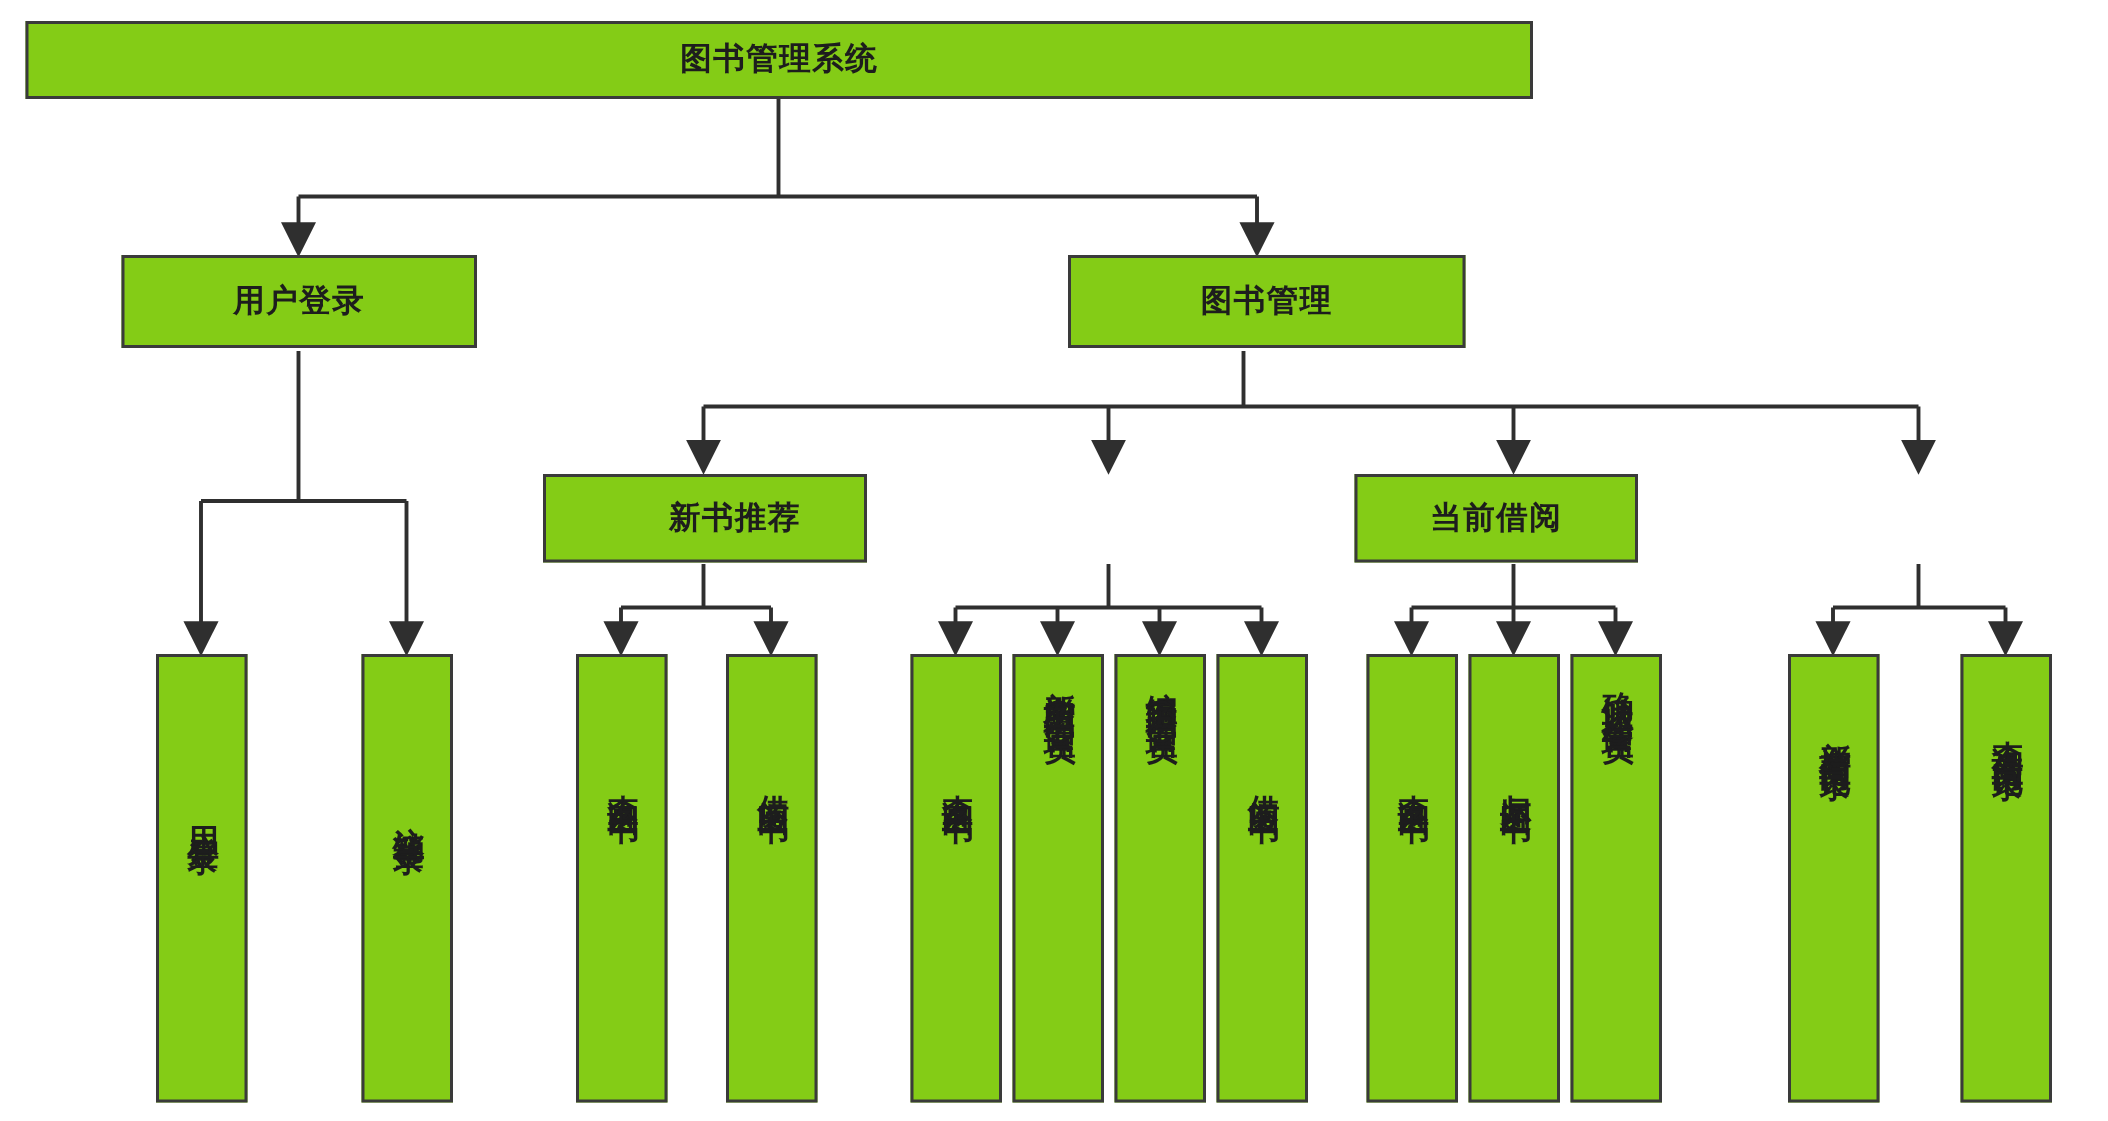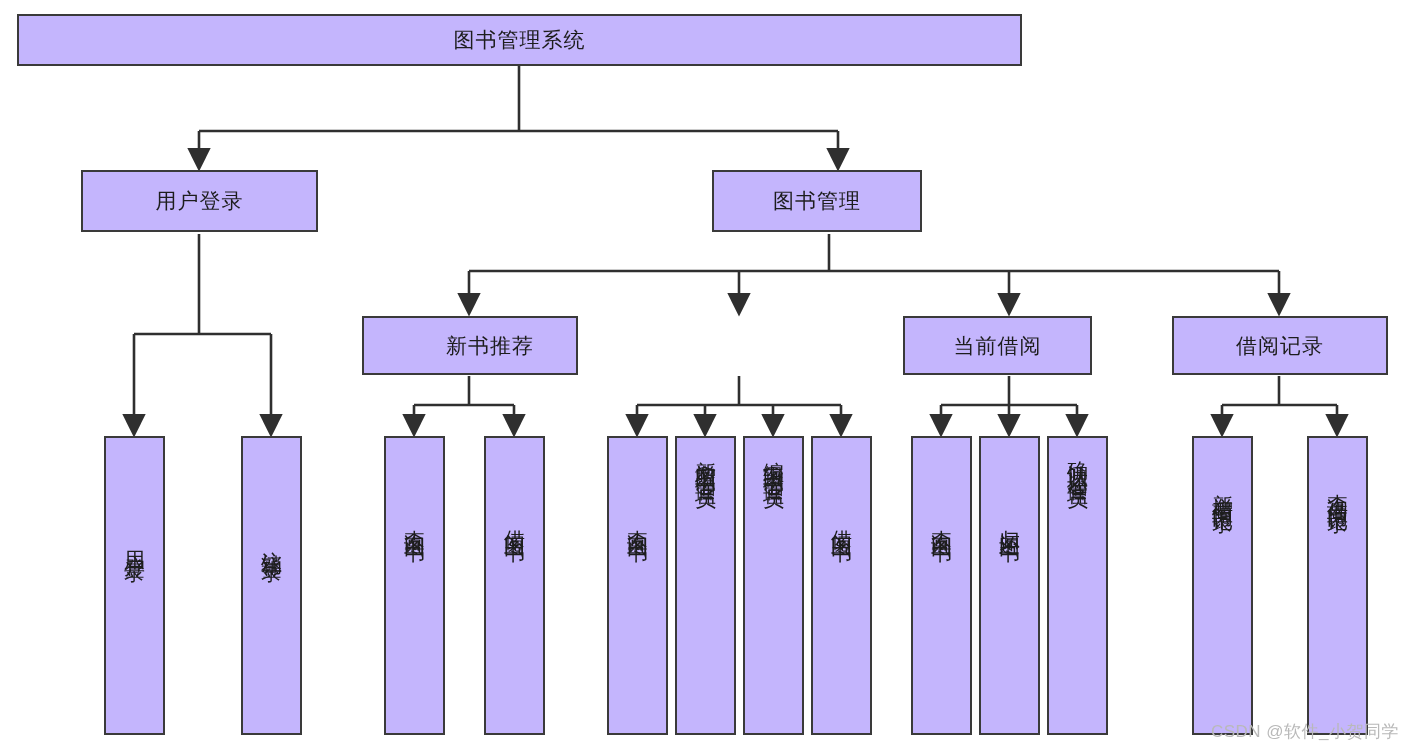--- a/index.html
+++ b/index.html
@@ -18,24 +18,25 @@
     position: absolute;
     left: 0;
     top: 0;
     width: 1405px;
     height: 747px;
   }
   .node-box {
     position: absolute;
     box-sizing: border-box;
     border: 2.5px solid #3a3a3a;
-    background: #c4b5fd;
+    background: #84cc16;
     display: flex;
     align-items: center;
     justify-content: center;
+    font-weight: bold;
   }
   .node-label-h {
     font-size: 21px;
     color: #1d1d1d;
     letter-spacing: 1px;
     line-height: 1.1;
     white-space: nowrap;
   }
   .node-label-v {
     font-size: 21px;
@@ -128,36 +129,33 @@
   </svg>
 
   <div class="node-box" style="left:17px; top:14px; width:1005px; height:52px;">
     <span class="node-label-h">图书管理系统</span>
   </div>
 
   <div class="node-box" style="left:81px; top:170px; width:237px; height:62px;">
     <span class="node-label-h">用户登录</span>
   </div>
 
-  <div class="node-box" style="left:712px; top:170px; width:210px; height:62px;">
+  <div class="node-box" style="left:712px; top:170px; width:265px; height:62px;">
     <span class="node-label-h">图书管理</span>
   </div>
 
   <div class="node-box" style="left:362px; top:316px; width:216px; height:59px;padding-left:40px;">
     <span class="node-label-h">新书推荐</span>
   </div>
 
 
   <div class="node-box" style="left:903px; top:316px; width:189px; height:59px;">
     <span class="node-label-h">当前借阅</span>
   </div>
 
-  <div class="node-box" style="left:1172px; top:316px; width:216px; height:59px;">
-    <span class="node-label-h">借阅记录</span>
-  </div>
 
   <div class="node-box leaf-box" style="left:104px; top:436px; width:61px; height:299px; padding-top:96px;">
     <span class="node-label-v">用户登录</span>
   </div>
 
   <div class="node-box leaf-box" style="left:241px; top:436px; width:61px; height:299px; padding-top:96px;">
     <span class="node-label-v">注销登录</span>
   </div>
 
   <div class="node-box leaf-box" style="left:384px; top:436px; width:61px; height:299px; padding-top:75px;">
@@ -197,15 +195,14 @@
   </div>
 
   <div class="node-box leaf-box" style="left:1192px; top:436px; width:61px; height:299px; padding-top:39px;">
     <span class="node-label-v">新增借阅记录</span>
   </div>
 
   <div class="node-box leaf-box" style="left:1307px; top:436px; width:61px; height:299px; padding-top:39px;">
     <span class="node-label-v">查询借阅记录</span>
   </div>
 
-  <div id="watermark">CSDN @软件_小贺同学</div>
 
 </div>
 
 </body></html>

